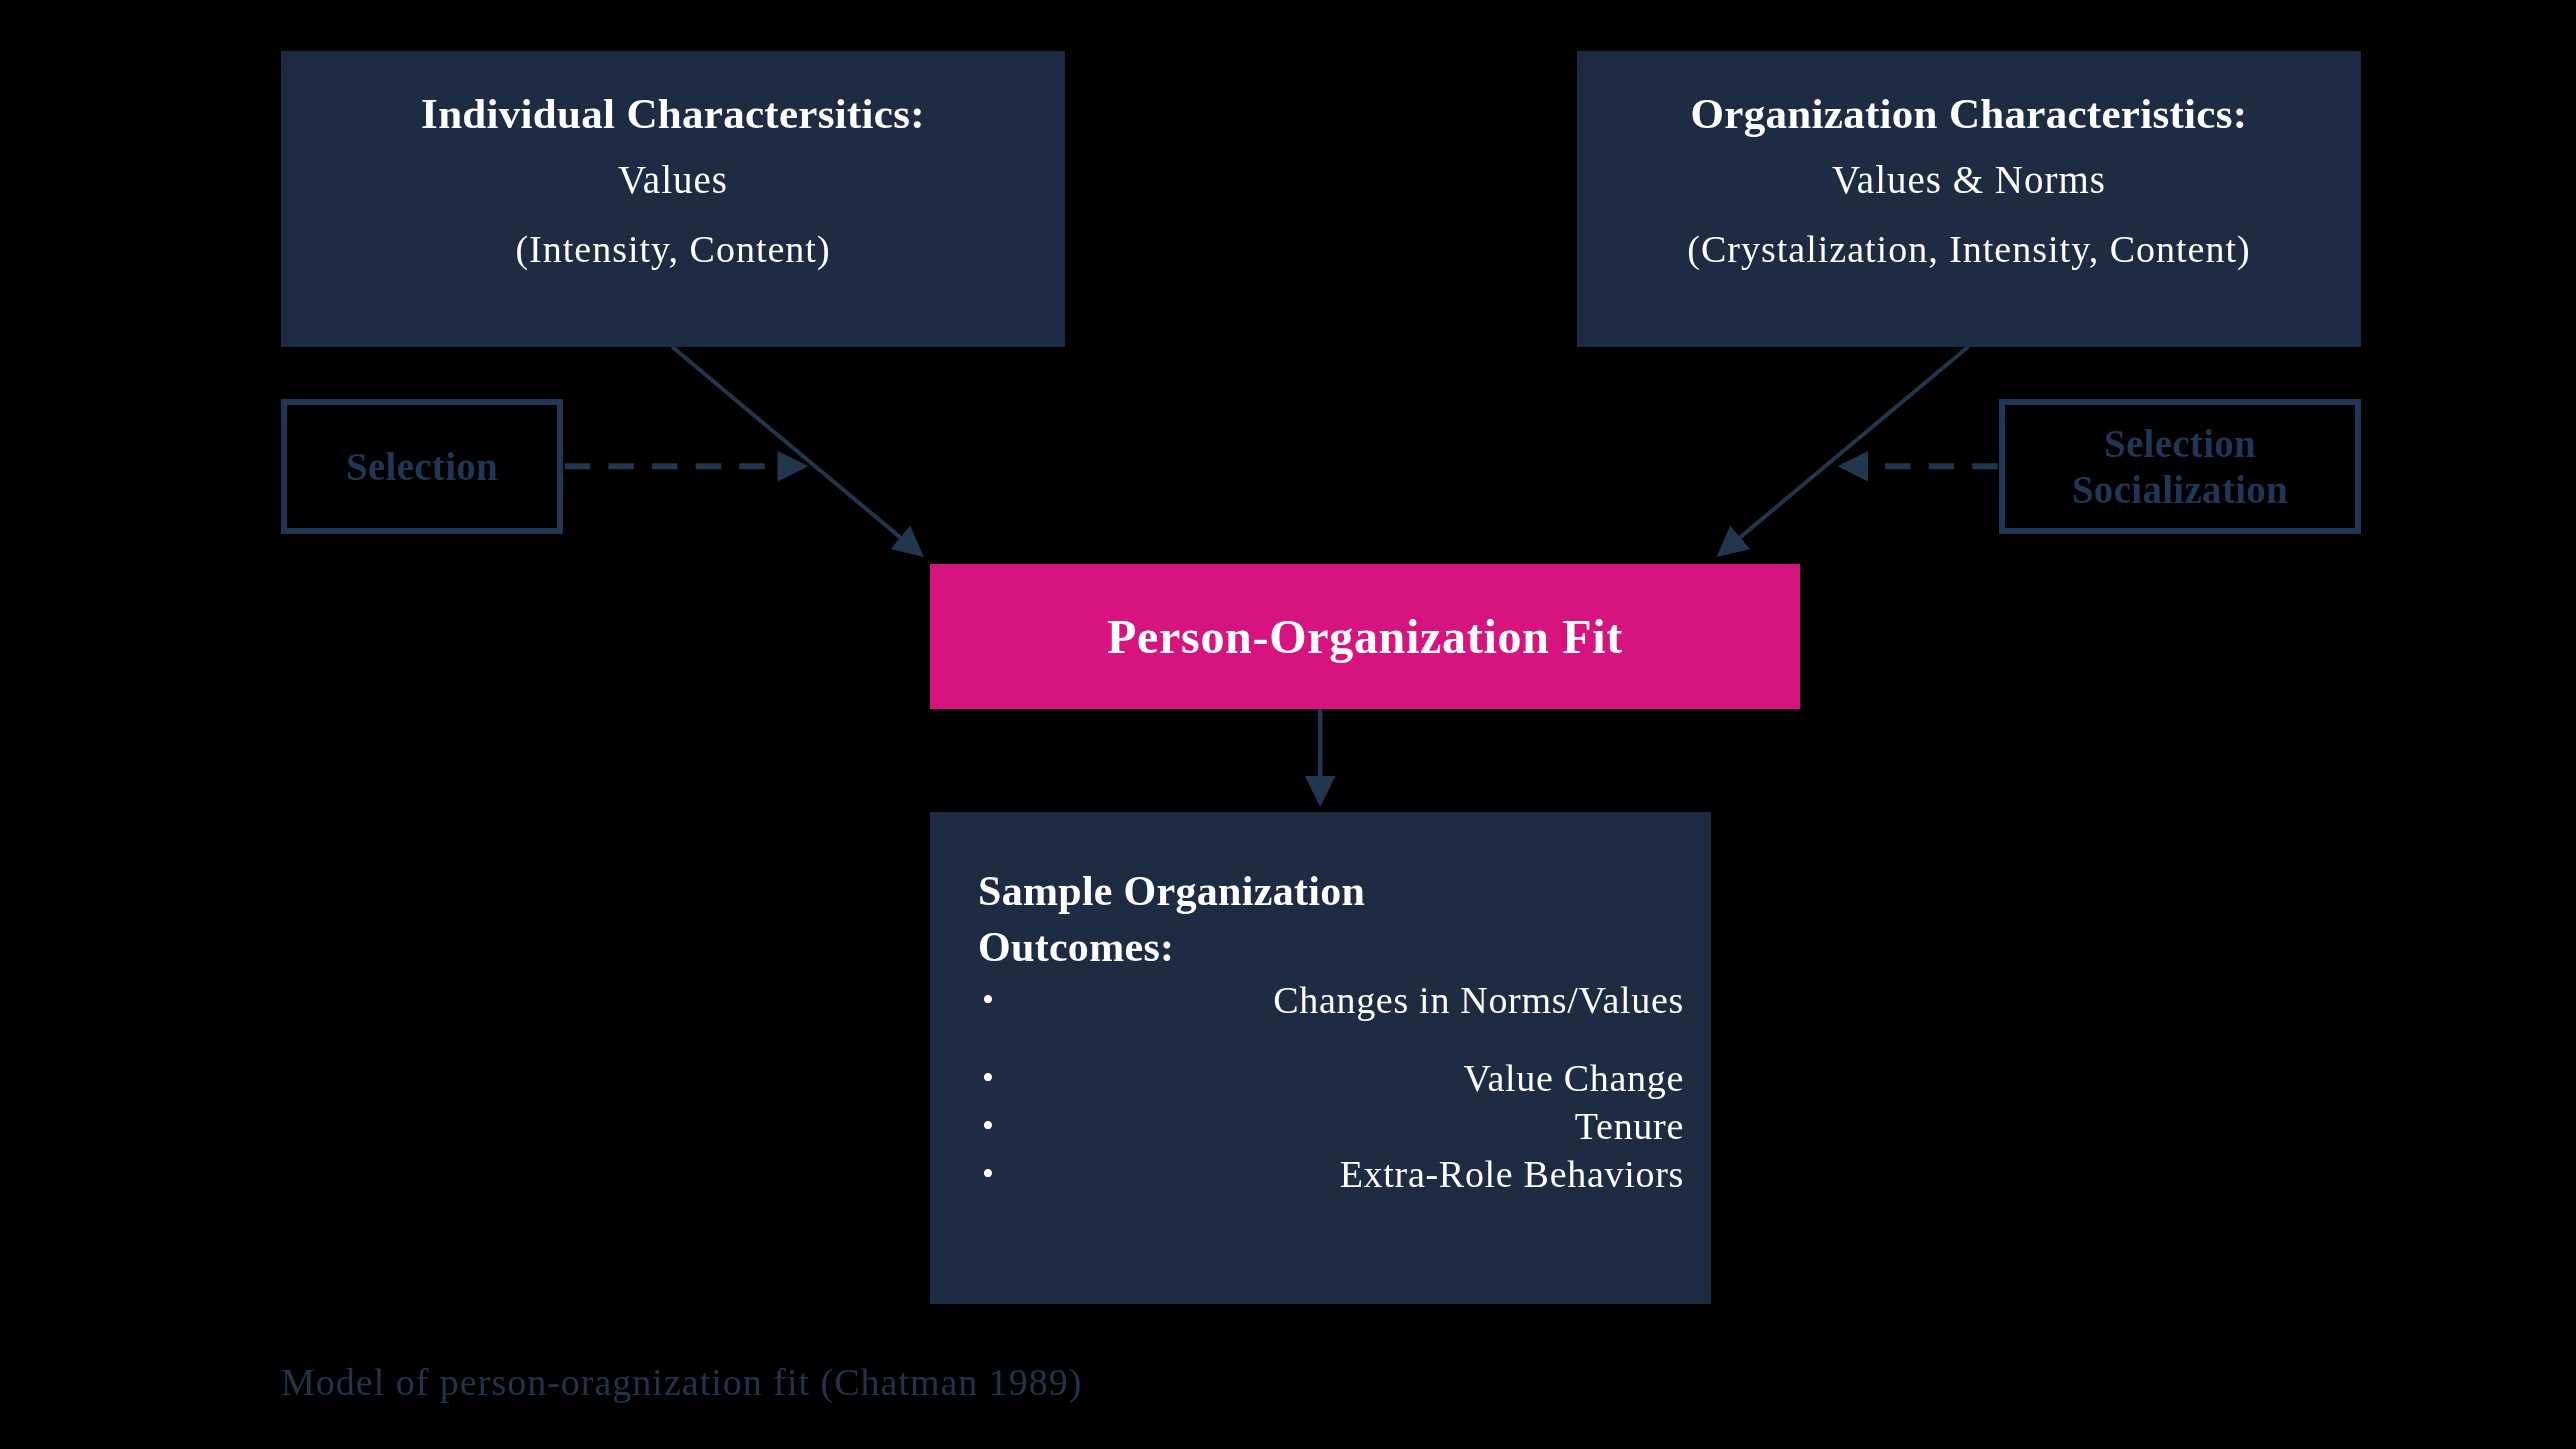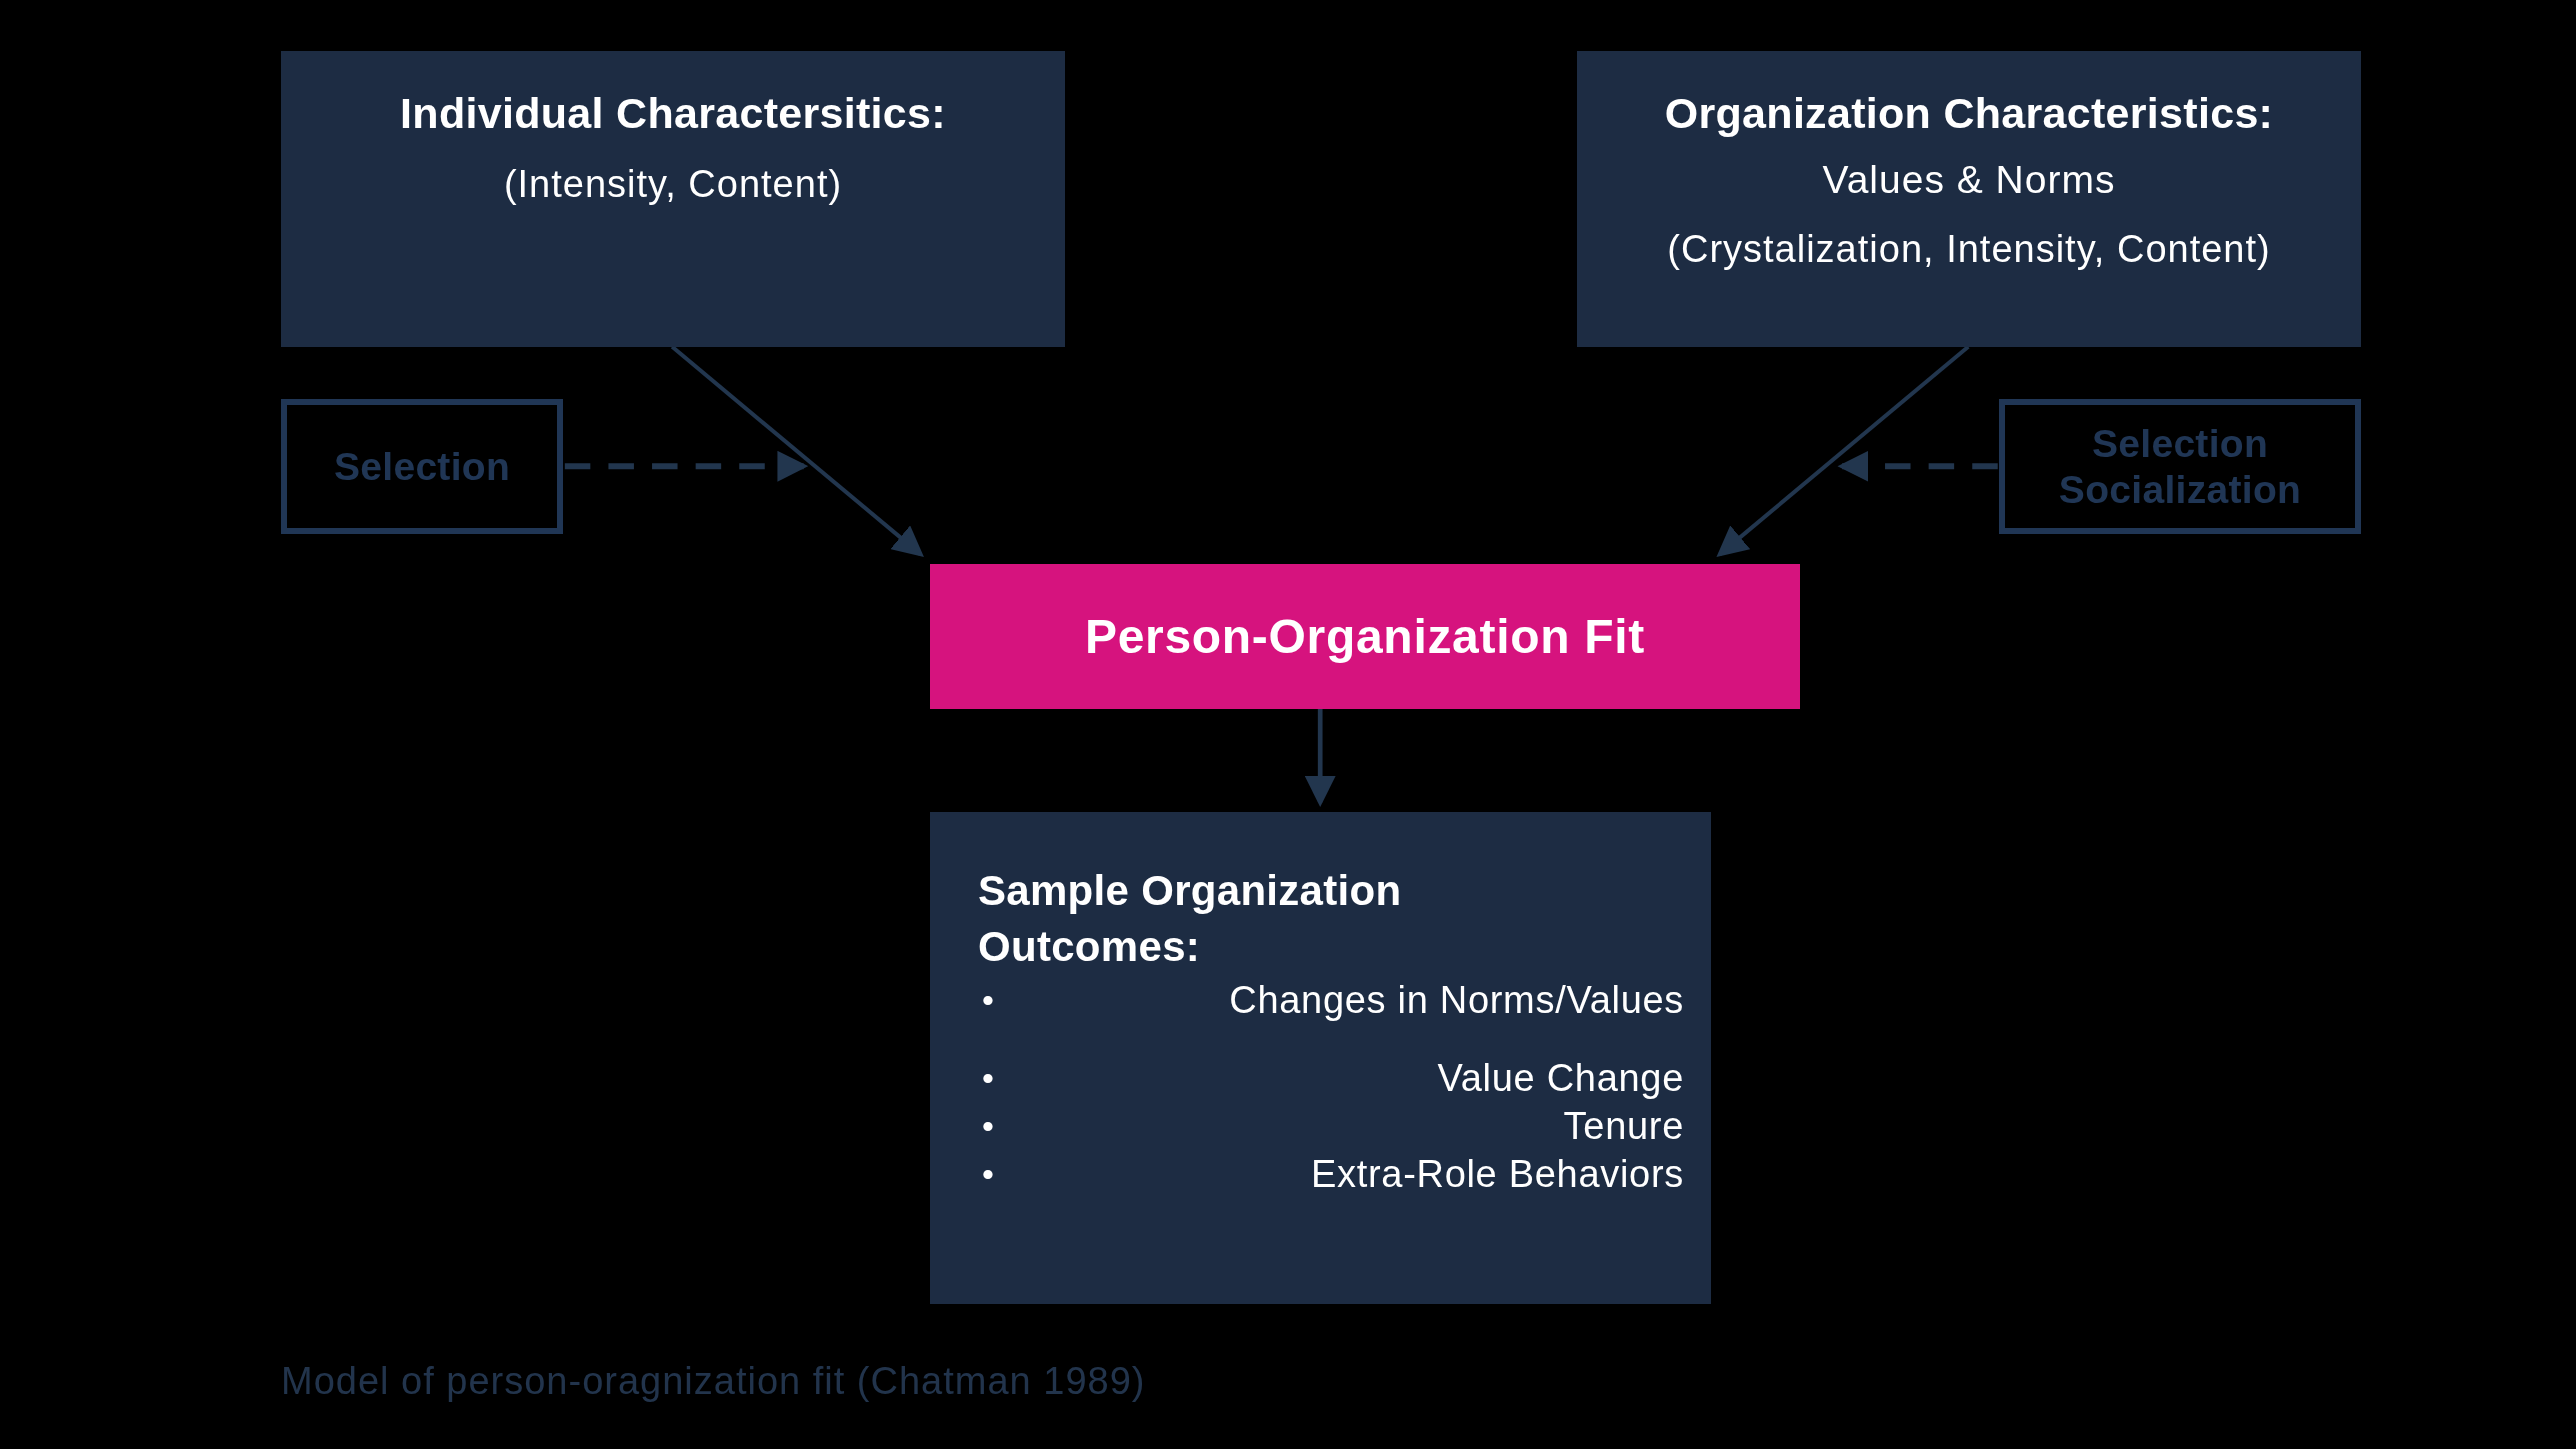--- a/index.html
+++ b/index.html
@@ -11,21 +11,21 @@
     --text-white:#ffffff;
     --caption-text:#22344c;
   }
   *{margin:0;padding:0;box-sizing:border-box;}
   html,body{background:var(--background);}
   body{
     width:2576px;height:1449px;
     font-family:"Liberation Sans",sans-serif;
     position:relative;overflow:hidden;
   }
-  .canvas{position:absolute;left:0;top:0;width:2576px;height:1449px;}
+  .canvas{position:absolute;left:0;top:0;width:2576px;height:1449px;font-family:Liberation Serif, serif;}
 
   .arrow-layer{position:absolute;left:0;top:0;width:2576px;height:1449px;pointer-events:none;}
 
   .info-box{
     position:absolute;
     background:var(--box-fill);
     color:var(--text-white);
     text-align:center;
     padding-top:41px;
   }
@@ -97,20 +97,21 @@
     </defs>
     <line x1="1002" y1="517" x2="1372" y2="826" style="stroke:var(--arrow)" stroke-width="6" marker-end="url(#ah)"></line>
     <line x1="2934" y1="517" x2="2564" y2="826" style="stroke:var(--arrow)" stroke-width="6" marker-end="url(#ah)"></line>
     <line x1="842" y1="695" x2="1198" y2="695" style="stroke:var(--arrow)" stroke-width="9" stroke-dasharray="38 27" marker-end="url(#ah)"></line>
     <line x1="2978" y1="695" x2="2746" y2="695" style="stroke:var(--arrow)" stroke-width="9" stroke-dasharray="38 27" marker-end="url(#ah)"></line>
     <line x1="1968" y1="1056" x2="1968" y2="1196" style="stroke:var(--arrow)" stroke-width="7" marker-end="url(#ah)"></line>
   </svg>
 
   <div class="info-box box-individual">
     <div class="info-title">Individual Charactersitics:</div>
+    <div class="info-sub">Values</div>
     <div class="info-detail">(Intensity, Content)</div>
   </div>
 
   <div class="info-box box-organization">
     <div class="info-title">Organization Characteristics:</div>
     <div class="info-sub">Values &amp; Norms</div>
     <div class="info-detail">(Crystalization, Intensity, Content)</div>
   </div>
 
   <div class="tag-box box-selection">

